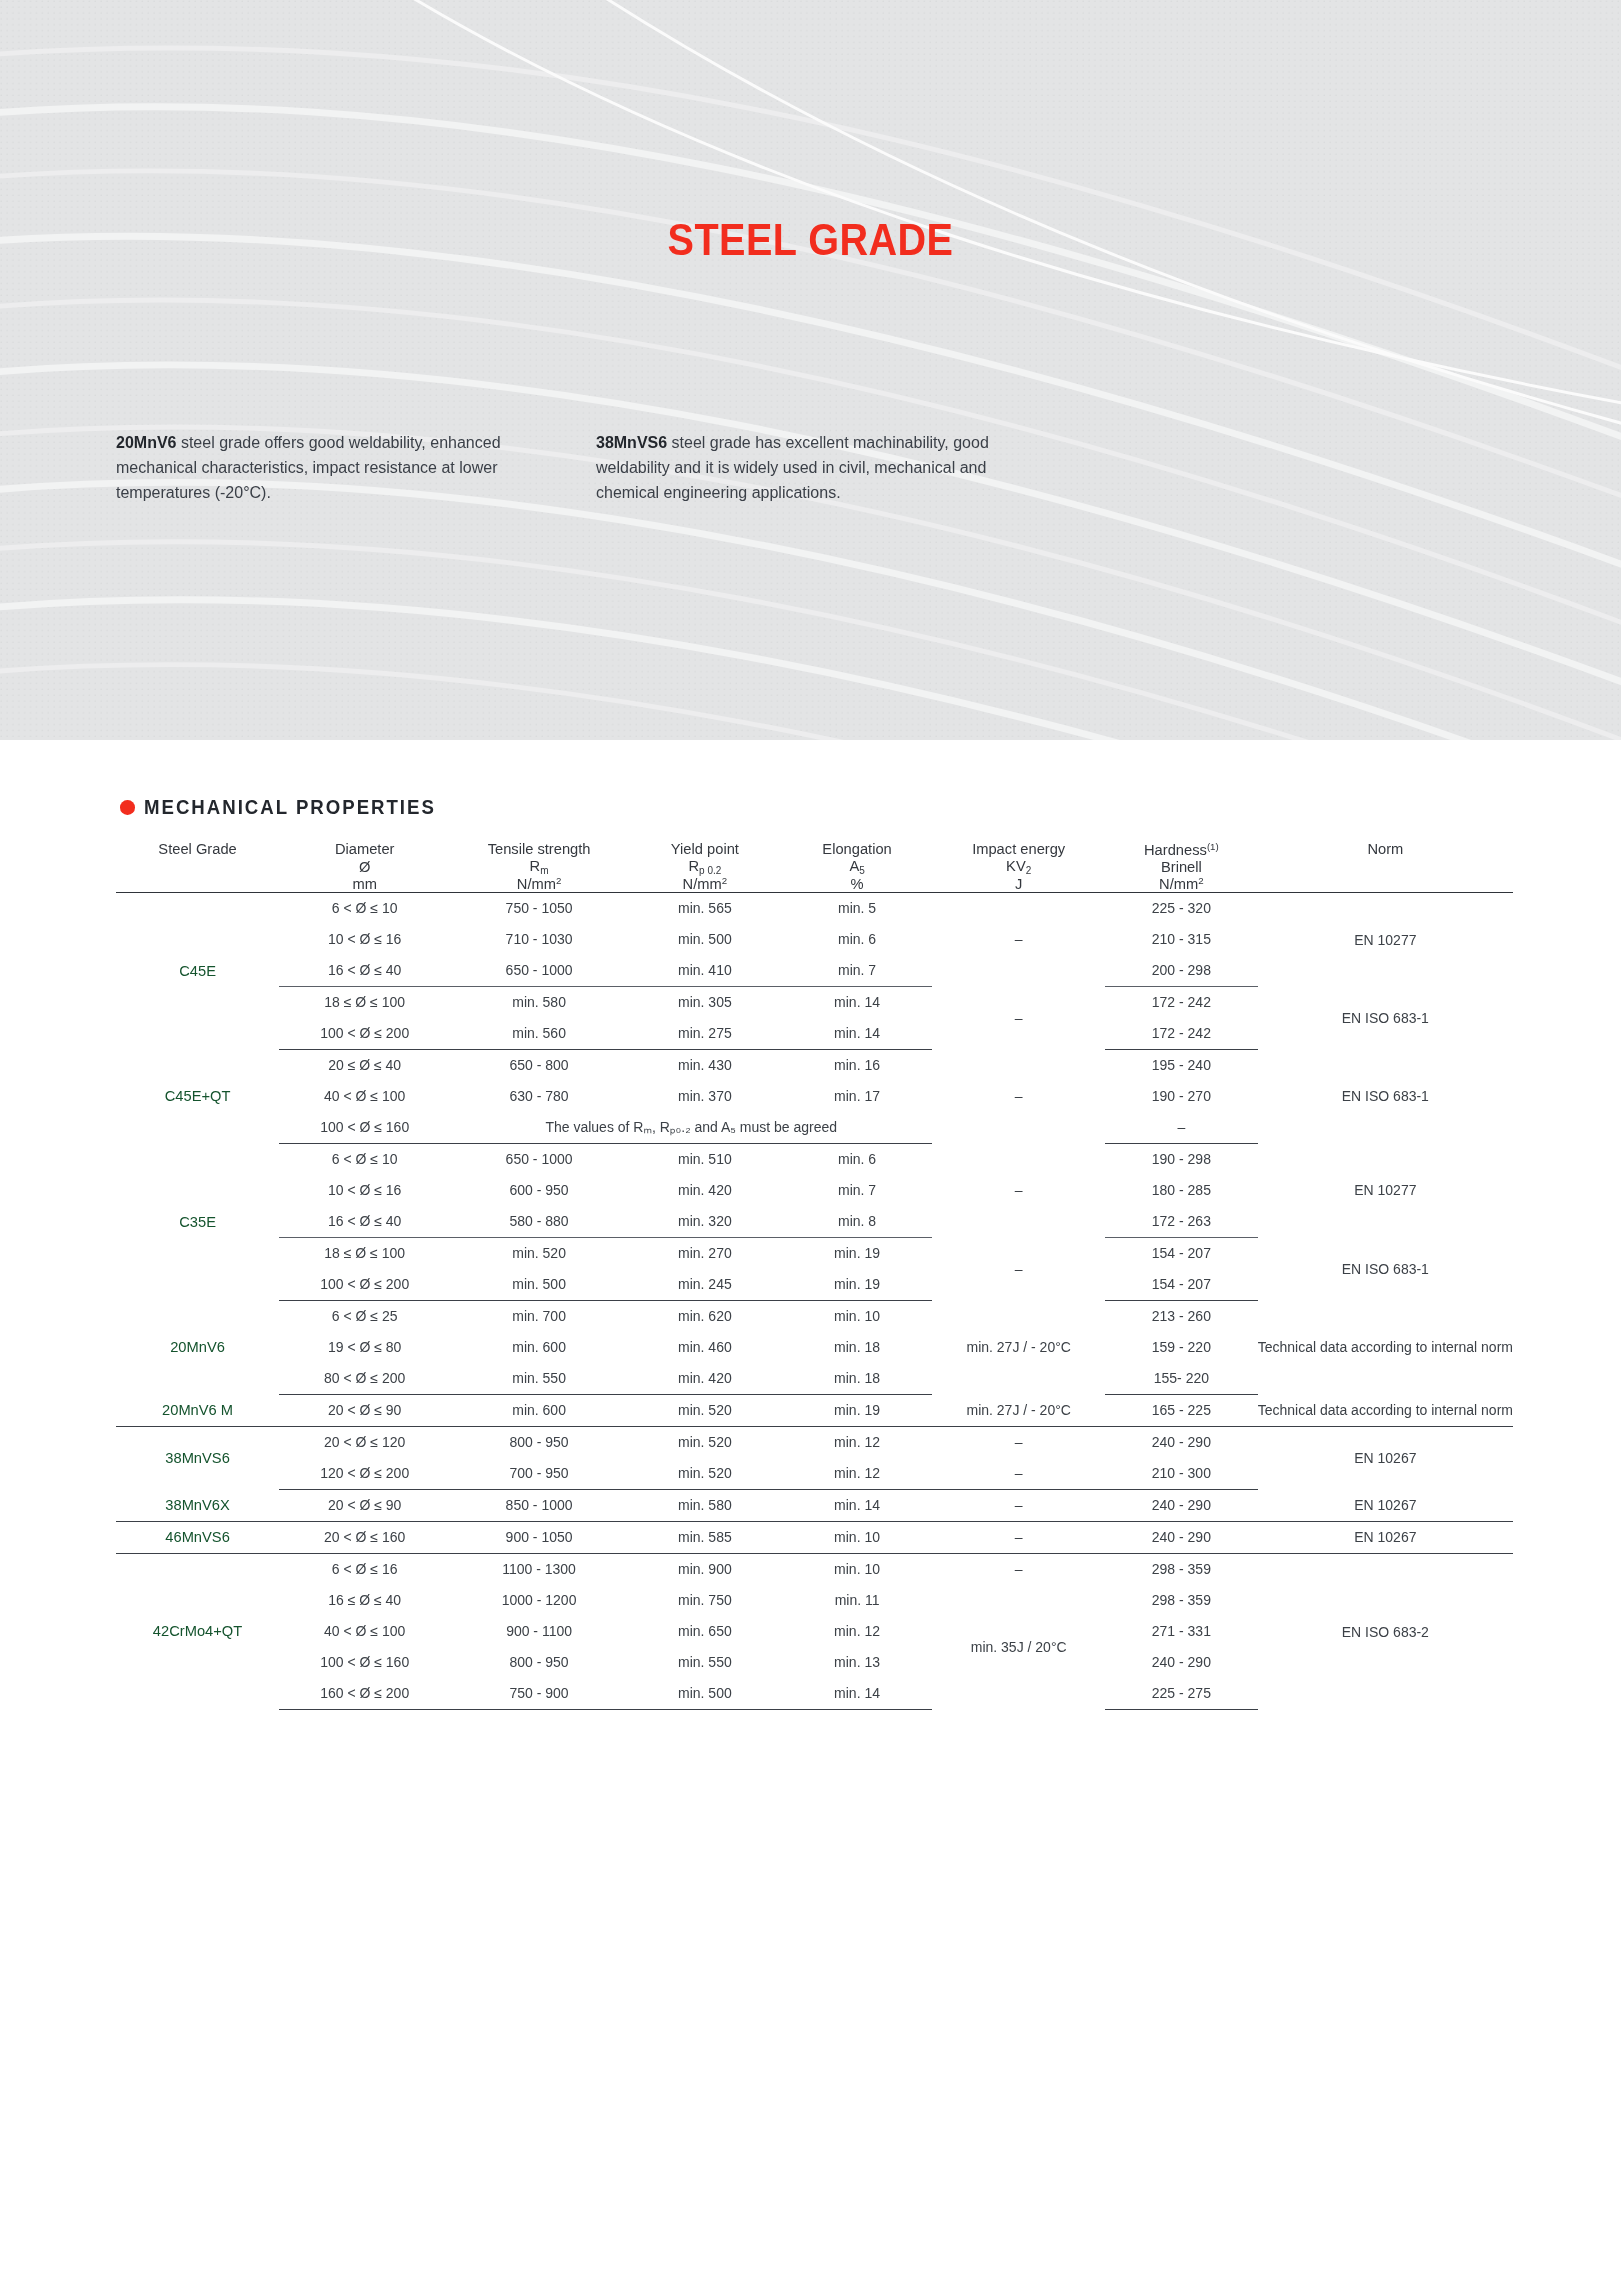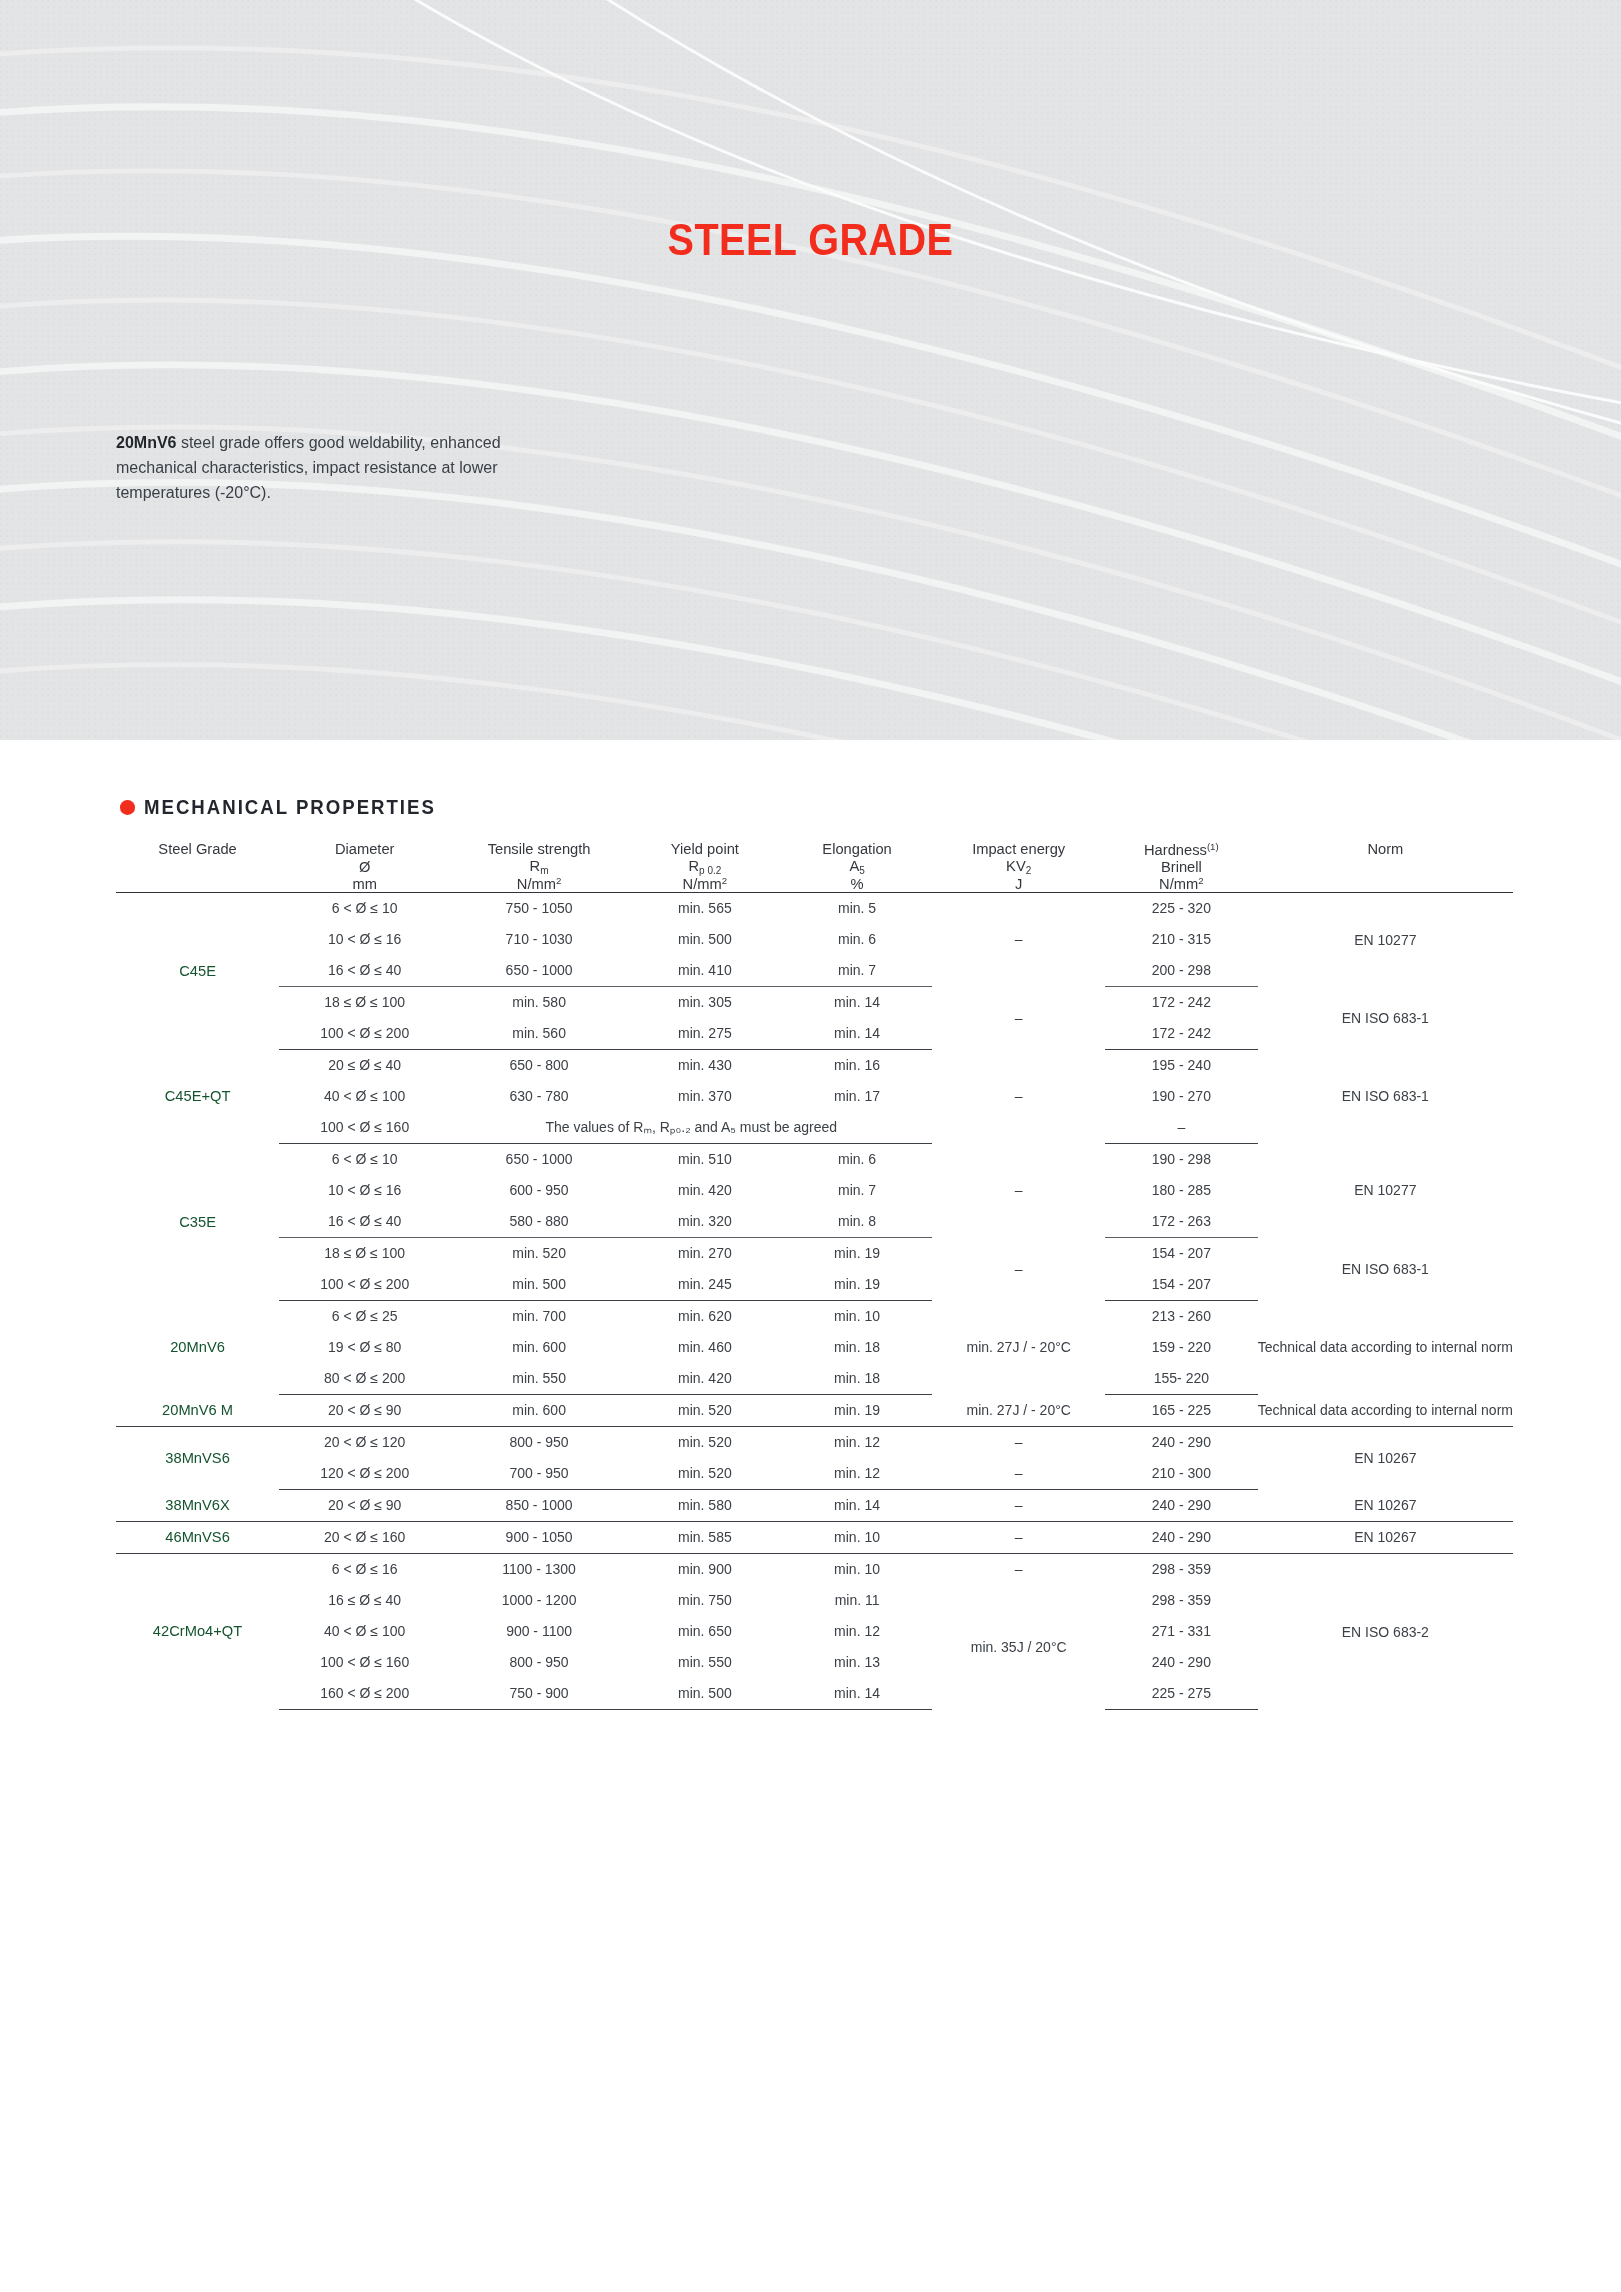--- a/index.html
+++ b/index.html
@@ -215,20 +215,23 @@
         <path d="M360,-40 C 700,180 1180,330 1760,430"></path>
         <path d="M560,-40 C 900,190 1320,350 1800,470"></path>
       </g>
     </svg>
 
     <div class="hero-title">STEEL GRADE</div>
 
     <div class="intro">
       <div class="intro-col">
         <span class="grade">20MnV6</span><span> steel grade offers good weldability, enhanced mechanical characteristics, impact resistance at lower temperatures (-20°C).</span>
+      </div>
+      <div class="intro-col">
+        <span class="grade">38MnVS6</span><span> steel grade has excellent machinability, good weldability and it is widely used in civil, mechanical and chemical engineering applications.</span>
       </div>
     </div>
   </div>
 
   <div class="section-head">
     <span class="dot"></span>
     <span class="section-title">MECHANICAL PROPERTIES</span>
   </div>
 
   <div class="table-wrap">

